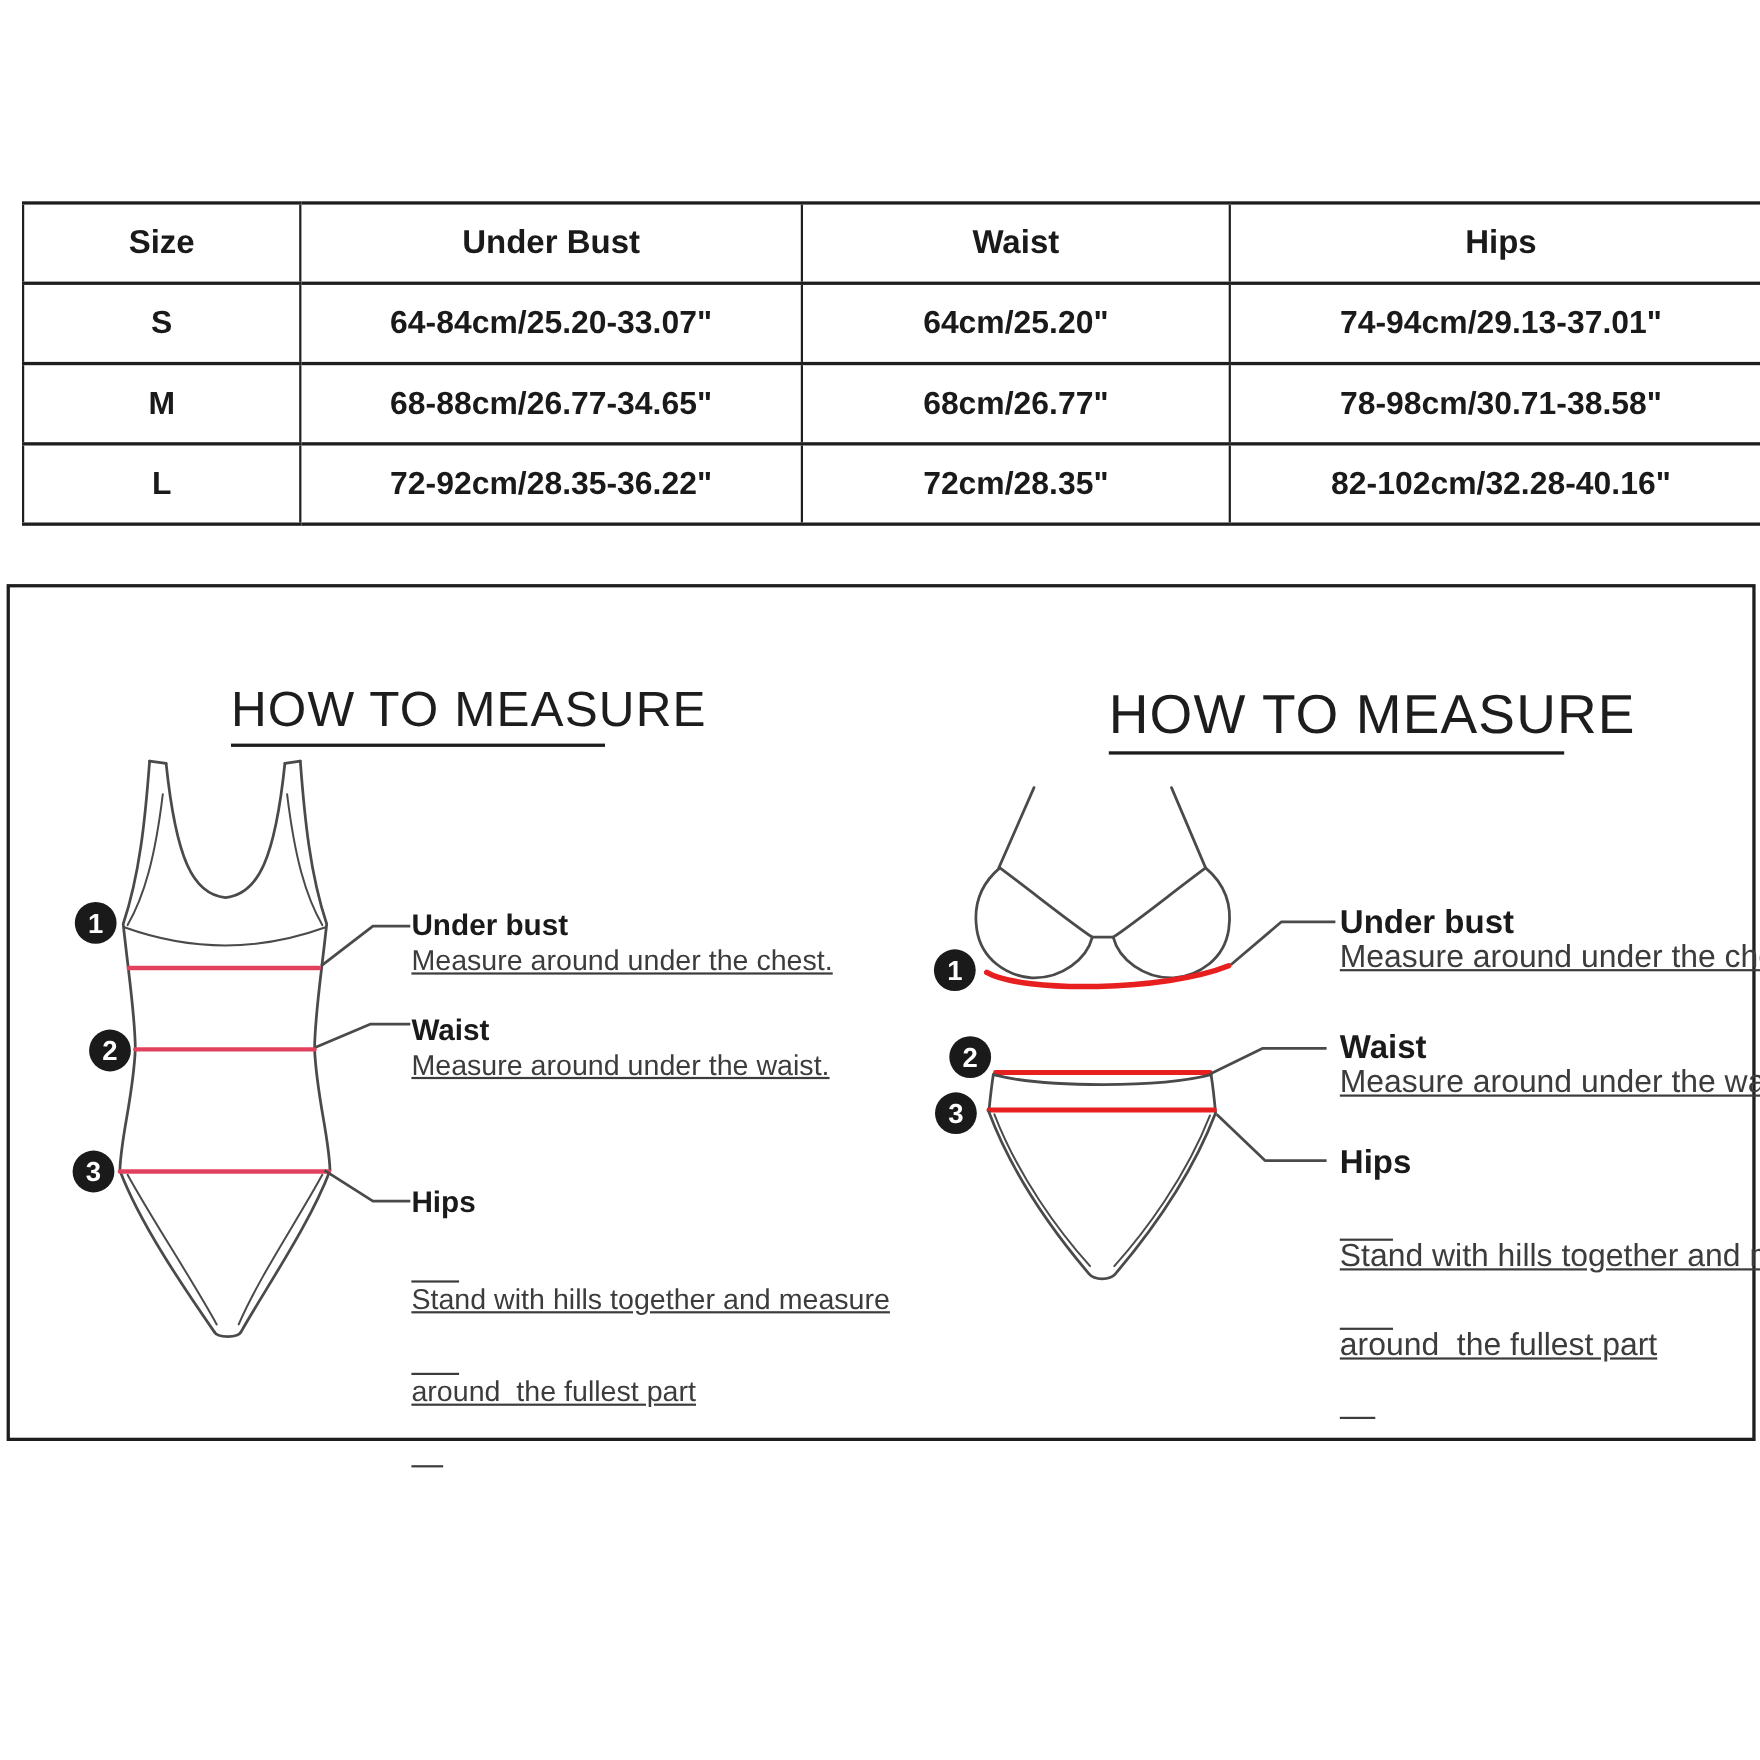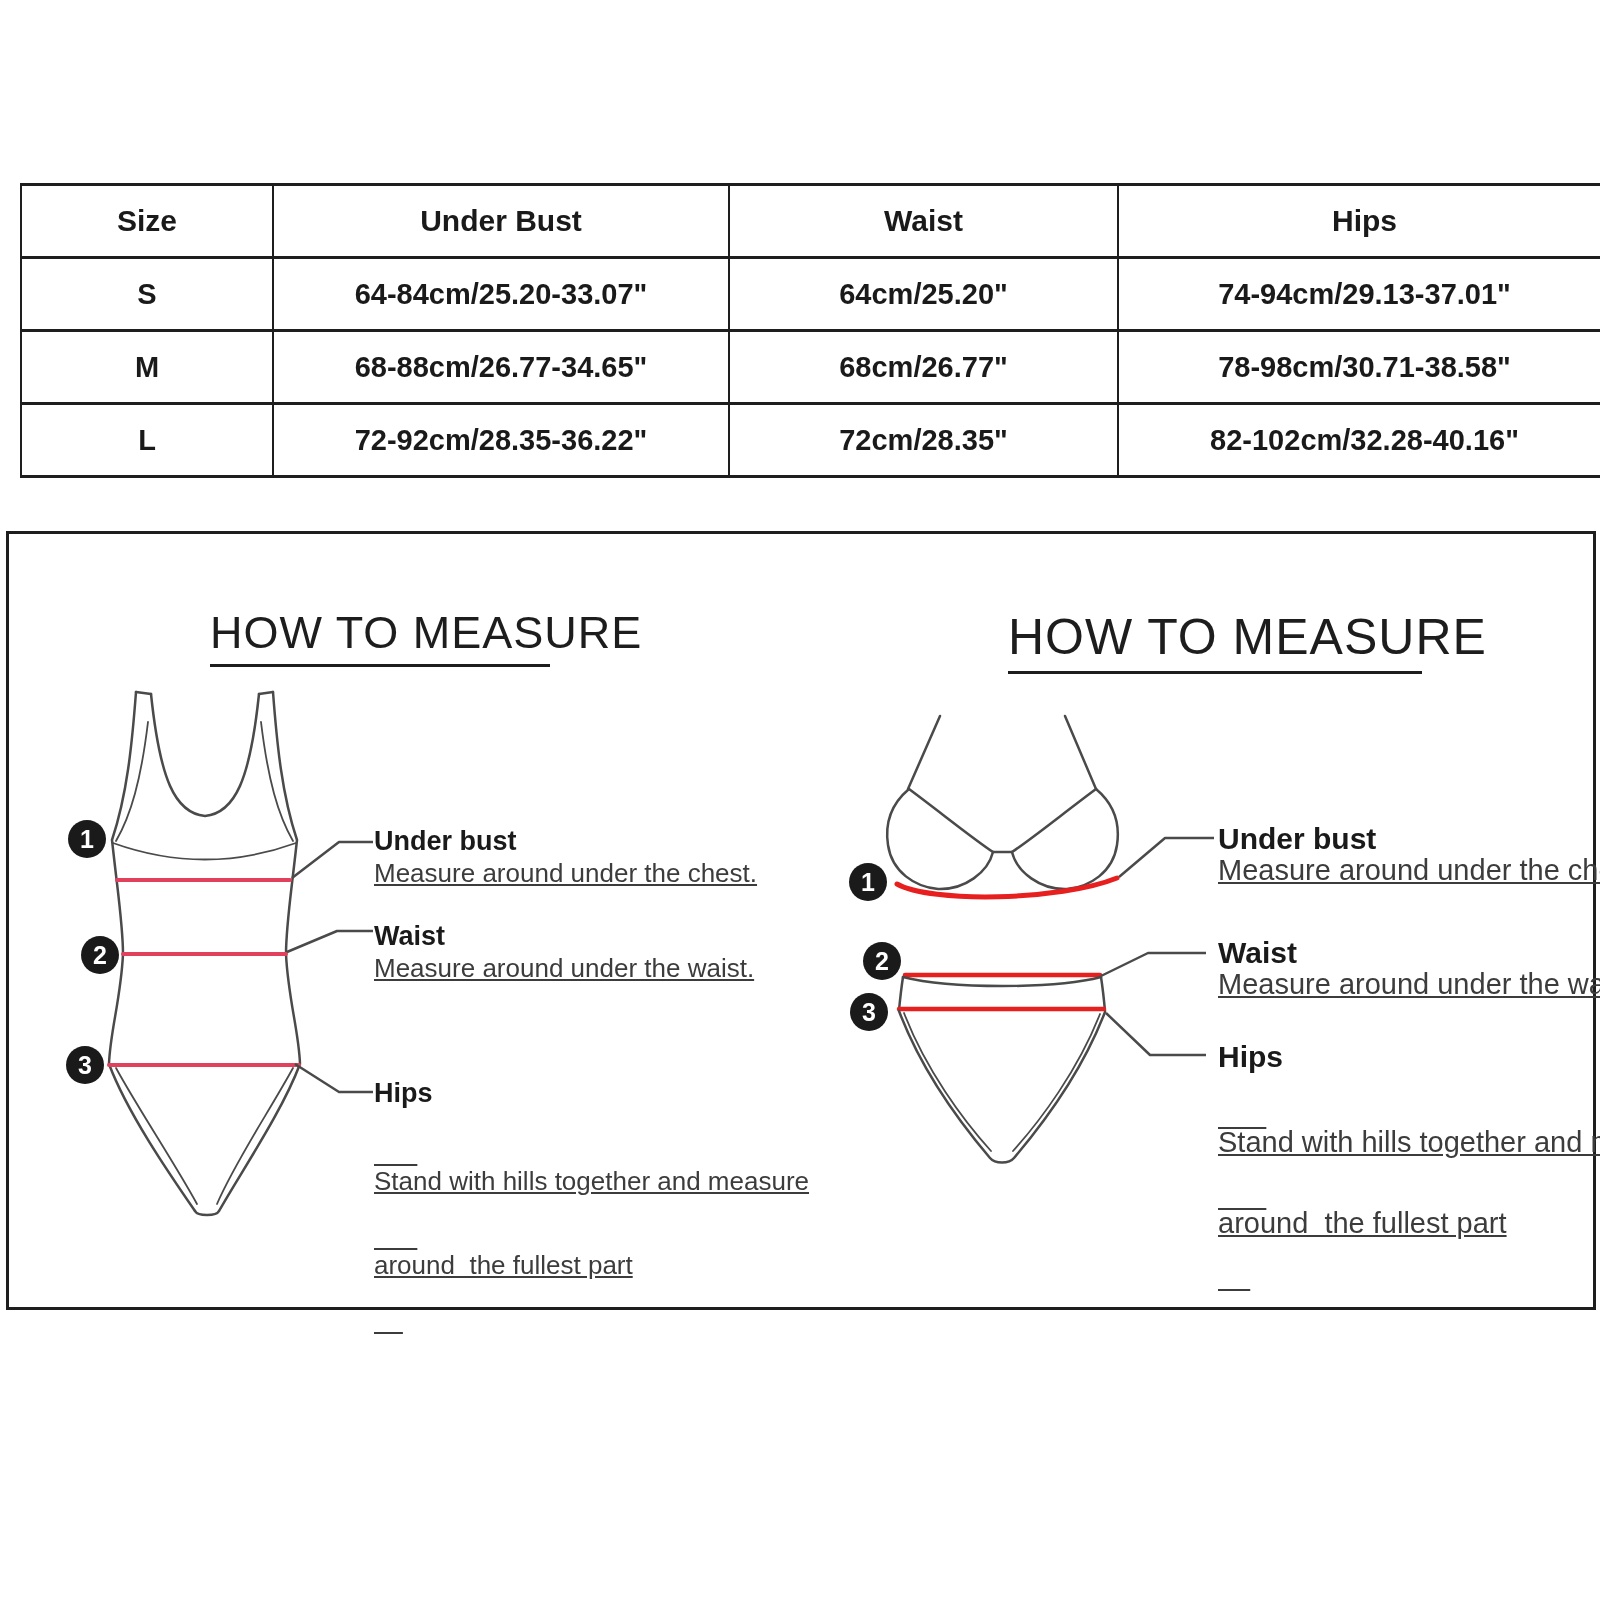--- a/index.html
+++ b/index.html
@@ -26,20 +26,21 @@
   .measure-box {
     position:absolute; left:6px; top:531px; width:1590px; height:779px;
     border:3px solid var(--table-border); box-sizing:border-box; background:#fff;
   }
 
   
   .measure-title {
     position:absolute; text-align:center; color:#1d1d1d;
     letter-spacing:1px; border-bottom:3px solid #1d1d1d; padding-bottom:5px;
     white-space:nowrap;
+    margin-top:12px;
   }
   .measure-title.left  { left:210px;  top:607px; width:340px; font-size:45px; }
   .measure-title.right { left:1008px; top:608px; width:414px; font-size:50px; }
 
   
   .diagram { position:absolute; }
   .diagram .outline { fill:none; stroke:var(--outline); stroke-width:2.5; stroke-linecap:round; }
   .diagram .thin    { fill:none; stroke:var(--outline); stroke-width:1.8; stroke-linecap:round; }
   .diagram .leader  { fill:none; stroke:var(--leader);  stroke-width:2.5; stroke-linejoin:round; }
   .diagram .red-left  { fill:none; stroke:var(--measure-line-left);  stroke-width:4;   stroke-linecap:round; }

